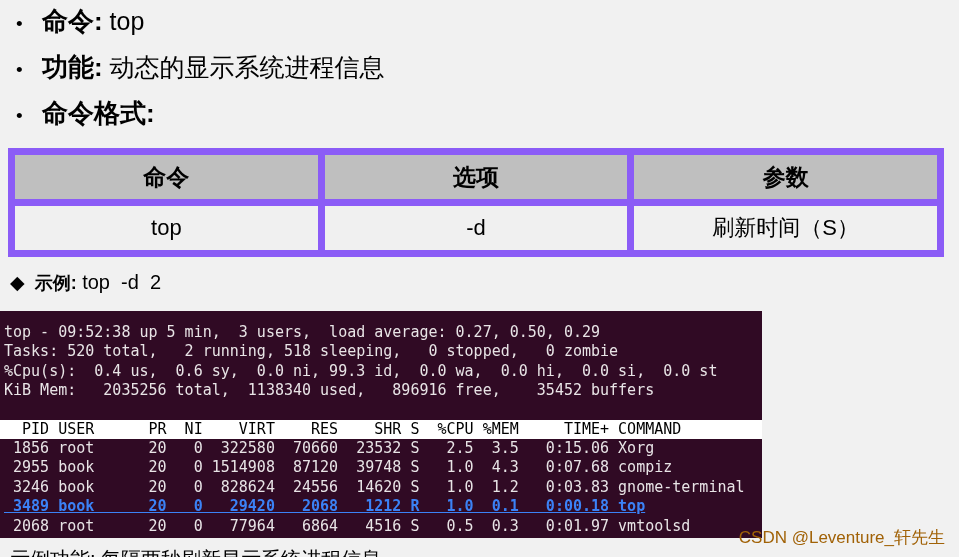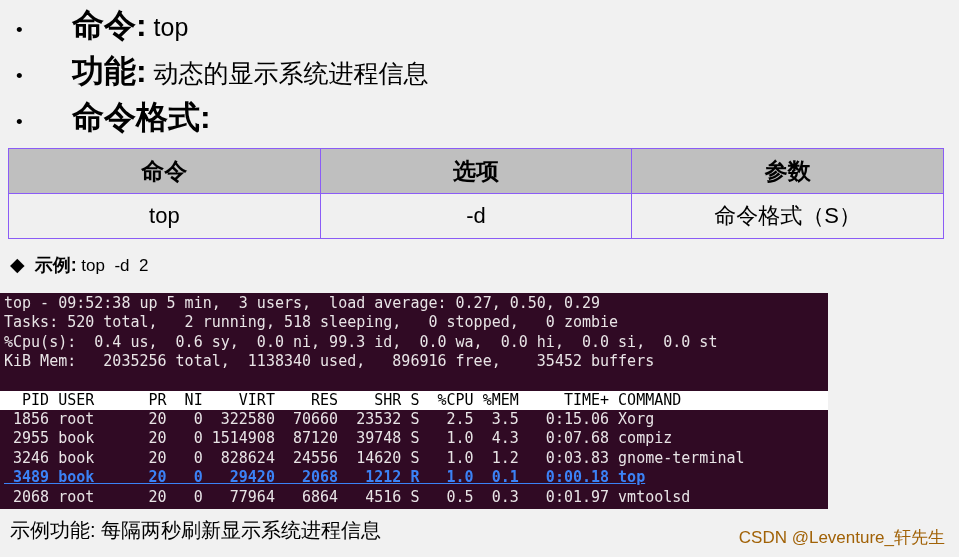--- a/index.html
+++ b/index.html
@@ -30,40 +30,39 @@
     width: 26px;
     flex: 0 0 26px;
     font-size: 19px;
     line-height: 1;
     color: #000;
     text-align: left;
     padding-left: 4px;
   }
   .bullet-label {
     font-weight: bold;
-    font-size: 32px;
+    font-size: 26px;
     letter-spacing: 0px;
     white-space: pre;
-    margin-left: 30px;
   }
   .bullet-value {
     font-size: 25px;
     font-weight: normal;
     white-space: pre;
   }
 
   
   .cmd-table {
     margin: 6px 8px 0 8px;
     width: 936px;
     border-collapse: collapse;
     table-layout: fixed;
   }
   .cmd-table th, .cmd-table td {
-    border: 1px solid #8b5cf6;
+    border: 7px solid #8b5cf6;
     text-align: center;
     padding: 0;
   }
   .cmd-table thead th {
     background: #bfbfbf;
     height: 44px;
     font-size: 23px;
     font-weight: bold;
   }
   .cmd-table tbody td {
@@ -84,34 +83,34 @@
     font-size: 19px;
     line-height: 1;
     margin-right: 10px;
   }
   .example-label {
     font-size: 18px;
     font-weight: bold;
     white-space: pre;
   }
   .example-cmd {
-    font-size: 17px;
+    font-size: 20px;
     font-weight: normal;
     white-space: pre;
   }
 
   
   .terminal {
-    width: 828px;
+    width: 762px;
     background: #300a24;
     font-family: "DejaVu Sans Mono", "Liberation Mono", monospace;
     font-size: 15px;
     line-height: 19.4px;
     color: #e8e4e6;
-    padding: 1px 0 2px 0;
+    padding: 12px 0 2px 0;
     box-sizing: border-box;
     position: relative;
   }
   .term-line {
     white-space: pre;
     padding-left: 4px;
     height: 19.4px;
   }
   .term-gap {
     height: 19px;
@@ -176,21 +175,21 @@
     <tr>
       <th>命令</th>
       <th>选项</th>
       <th>参数</th>
     </tr>
   </thead>
   <tbody>
     <tr>
       <td>top</td>
       <td>-d</td>
-      <td>命令格式（S）</td>
+      <td>刷新时间（S）</td>
     </tr>
   </tbody>
 </table>
 
 <div class="example-head">
   <span class="diamond-icon">◆</span>
   <span class="example-label">示例:</span>
   <span class="example-cmd"> top  -d  2</span>
 </div>
 

